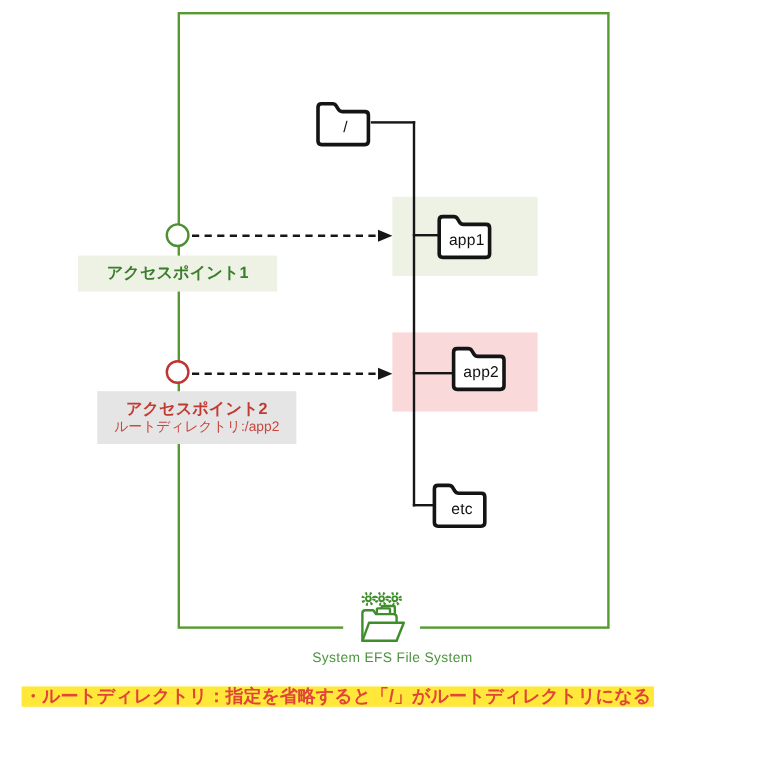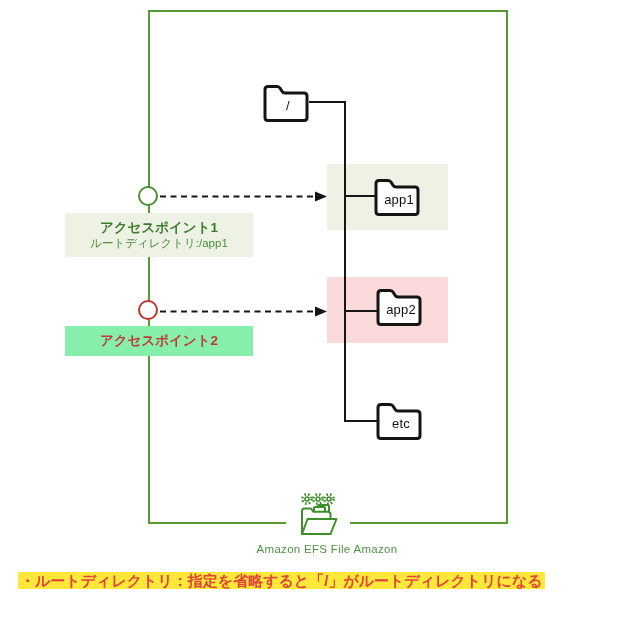--- a/index.html
+++ b/index.html
@@ -17,23 +17,23 @@
   
   .folder{width:50px;height:42px;}
   .folder svg{display:block;}
   .folder .flabel{position:absolute;left:6px;right:2px;top:17px;text-align:center;
      font-size:13px;font-weight:500;color:#111;letter-spacing:.2px;}
   
   .ap-circle{width:16px;height:16px;border-radius:50%;background:#fff;border:2.5px solid;}
   .ap-circle.green{border-color:#4e8f35;}
   .ap-circle.red{border-color:#bf3430;}
   
-  .ap-box{width:188px;text-align:center;padding:6px 0 7px 0;}
+  .ap-box{width:166px;text-align:center;padding:6px 0 7px 0;}
   .ap-box.green{background:#edf2e5;}
-  .ap-box.red{background:#86efac;}
+  .ap-box.red{background:#e5e5e5;margin-left:16px;}
   .ap-title{font-size:13.5px;font-weight:bold;line-height:17px;}
   .ap-sub{font-size:11.5px;line-height:14px;}
   .ap-box.green .ap-title{color:#3c7d2b;}
   .ap-box.green .ap-sub{color:#4d8c3b;}
   .ap-box.red .ap-title{color:#c23b33;}
   .ap-box.red .ap-sub{color:#c9463e;}
   
   .efs-mask{left:286px;top:517px;width:64px;height:8px;background:#fff;}
   .efs-label{left:227px;top:543px;width:200px;text-align:center;
      font-size:11.5px;color:#4e9440;letter-spacing:.3px;}
@@ -56,59 +56,59 @@
 <div class="abs hline" style="left:344px;top:310px;width:34px;"></div>
 <div class="abs hline" style="left:344px;top:420px;width:34px;"></div>
 
 <div class="abs folder" style="left:261px;top:81px;">
   <svg width="50" height="42" viewBox="0 0 50 42">
     <path d="M4 36.5 L4 8.5 Q4 5.5 7 5.5 L16 5.5 Q18.2 5.5 19.3 7.4 L21 10.2 Q22.1 12 24.3 12 L43 12 Q46 12 46 15 L46 36.5 Q46 39.5 43 39.5 L7 39.5 Q4 39.5 4 36.5 Z" fill="#ffffff" stroke="#141414" stroke-width="3" stroke-linejoin="round"></path>
   </svg>
   <span class="flabel">/</span>
 </div>
 
-<div class="abs folder" style="left:372px;top:175px;">
+<div class="abs folder" style="left:362px;top:175px;">
   <svg width="50" height="42" viewBox="0 0 50 42">
     <path d="M4 36.5 L4 8.5 Q4 5.5 7 5.5 L16 5.5 Q18.2 5.5 19.3 7.4 L21 10.2 Q22.1 12 24.3 12 L43 12 Q46 12 46 15 L46 36.5 Q46 39.5 43 39.5 L7 39.5 Q4 39.5 4 36.5 Z" fill="#ffffff" stroke="#141414" stroke-width="3" stroke-linejoin="round"></path>
   </svg>
   <span class="flabel">app1</span>
 </div>
 
 <div class="abs folder" style="left:374px;top:285px;">
   <svg width="50" height="42" viewBox="0 0 50 42">
     <path d="M4 36.5 L4 8.5 Q4 5.5 7 5.5 L16 5.5 Q18.2 5.5 19.3 7.4 L21 10.2 Q22.1 12 24.3 12 L43 12 Q46 12 46 15 L46 36.5 Q46 39.5 43 39.5 L7 39.5 Q4 39.5 4 36.5 Z" fill="#ffffff" stroke="#141414" stroke-width="3" stroke-linejoin="round"></path>
   </svg>
   <span class="flabel">app2</span>
 </div>
 
-<div class="abs folder" style="left:374px;top:399px;">
+<div class="abs folder" style="left:358px;top:399px;">
   <svg width="50" height="42" viewBox="0 0 50 42">
     <path d="M4 36.5 L4 8.5 Q4 5.5 7 5.5 L16 5.5 Q18.2 5.5 19.3 7.4 L21 10.2 Q22.1 12 24.3 12 L43 12 Q46 12 46 15 L46 36.5 Q46 39.5 43 39.5 L7 39.5 Q4 39.5 4 36.5 Z" fill="#ffffff" stroke="#141414" stroke-width="3" stroke-linejoin="round"></path>
   </svg>
   <span class="flabel">etc</span>
 </div>
 
 <svg class="abs" style="left:158px;top:190px;" width="172" height="13">
   <line x1="2" y1="6.5" x2="157" y2="6.5" stroke="#161616" stroke-width="2" stroke-dasharray="6 4.5"></line>
   <polygon points="157,1.5 169,6.5 157,11.5" fill="#161616"></polygon>
 </svg>
 <svg class="abs" style="left:158px;top:305px;" width="172" height="13">
   <line x1="2" y1="6.5" x2="157" y2="6.5" stroke="#161616" stroke-width="2" stroke-dasharray="6 4.5"></line>
   <polygon points="157,1.5 169,6.5 157,11.5" fill="#161616"></polygon>
 </svg>
 
 <div class="abs ap-circle green" style="left:138px;top:186px;"></div>
 <div class="abs ap-circle red" style="left:138px;top:300px;"></div>
 
 <div class="abs ap-box green" style="left:65px;top:213px;">
   <div class="ap-title">アクセスポイント1</div>
-  <div class="ap-sub">ルートディレクトリ:/app1</div>
 </div>
 <div class="abs ap-box red" style="left:65px;top:326px;">
   <div class="ap-title">アクセスポイント2</div>
+  <div class="ap-sub">ルートディレクトリ:/app2</div>
 </div>
 
 <div class="abs efs-mask"></div>
 <svg class="abs" style="left:294px;top:492px;" width="48" height="46" viewBox="0 0 48 46">
   <g stroke="#3f8e2b" fill="none" stroke-width="2" stroke-linejoin="round">
 
     <g stroke-width="2.6">
       <circle cx="13" cy="7" r="4.6" stroke-dasharray="1.6 2.1"></circle>
       <circle cx="24" cy="7" r="4.6" stroke-dasharray="1.6 2.1"></circle>
       <circle cx="35" cy="7" r="4.6" stroke-dasharray="1.6 2.1"></circle>
@@ -118,17 +118,17 @@
     <circle cx="35" cy="7" r="2" stroke-width="1.6"></circle>
 
     <rect x="24" y="13" width="11" height="9" rx="1" fill="#ffffff"></rect>
     <rect x="20" y="15" width="11" height="9" rx="1" fill="#ffffff"></rect>
 
     <path d="M8 42 V19 Q8 16.5 10.5 16.5 H17 L19.3 19.8 H34 Q36.5 19.8 36.5 22.3 V42 Z" fill="#ffffff"></path>
 
     <path d="M8 42 L13.5 27 H42.5 L36.5 42 Z" fill="#ffffff"></path>
   </g>
 </svg>
-<div class="abs efs-label">Amazon EFS File Amazon</div>
+<div class="abs efs-label">System EFS File System</div>
 
 <div class="abs notes">
   <div class="note-line"><span class="hl">・ルートディレクトリ：指定を省略すると「/」がルートディレクトリになる</span></div>
 </div>
 
 </body></html>

